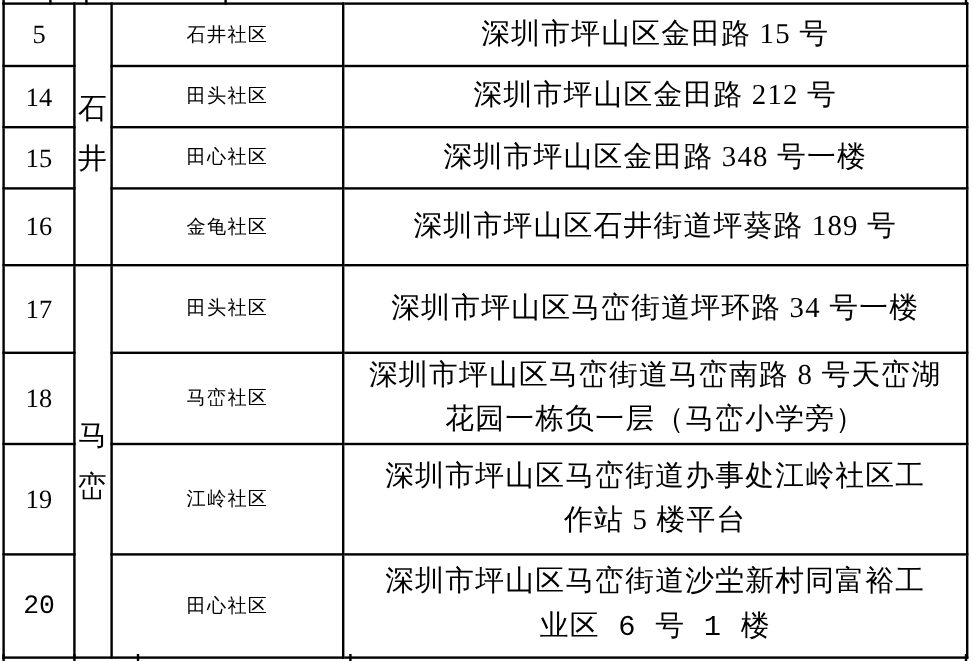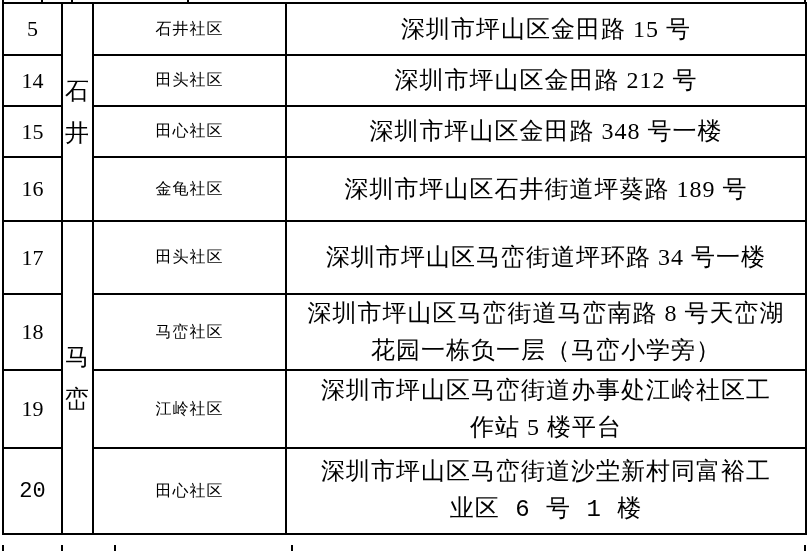--- a/index.html
+++ b/index.html
@@ -13,21 +13,21 @@
   .street-cell{font-size:24px;letter-spacing:1px;white-space:pre-line;line-height:42px;}
   .community-cell{font-size:16px;letter-spacing:1px;}
   .address-cell{font-size:24px;letter-spacing:1px;white-space:pre-line;line-height:37px;}
   
   #tbody tr:nth-child(1){height:52px;}
   #tbody tr:nth-child(2){height:51px;margin-top:32px;}
   #tbody tr:nth-child(3){height:51px;}
   #tbody tr:nth-child(4){height:64px;}
   #tbody tr:nth-child(5){height:73px;}
   #tbody tr:nth-child(6){height:74px;}
-  #tbody tr:nth-child(7){height:78px;margin-left:32px;}
+  #tbody tr:nth-child(7){height:92px;margin-left:32px;}
   #tbody tr:nth-child(8){height:86px;font-family:Liberation Mono, monospace;}
   
   .vline{position:absolute;width:2px;background:#000;}
   .vline.top{top:0;height:4px;}
   .vline.bottom{top:545px;height:6px;}
 </style>
 </head>
 <body>
 
 <div class="page">

